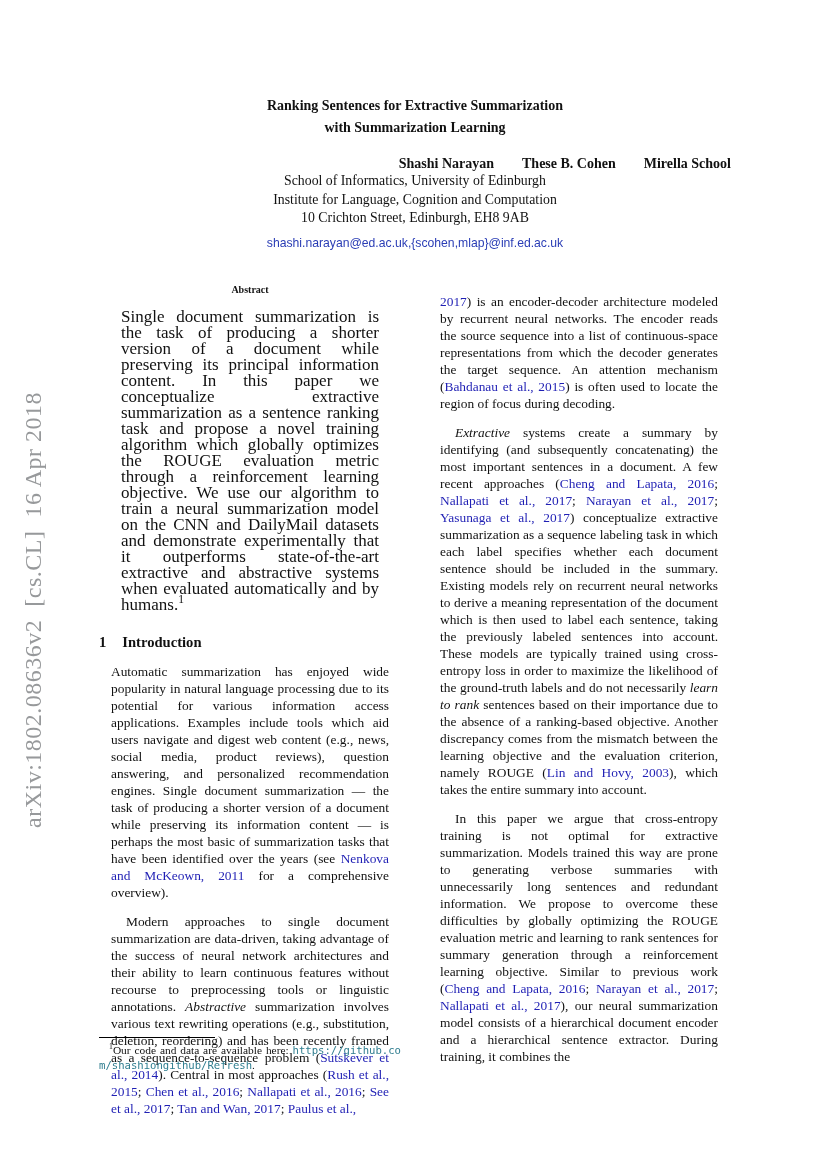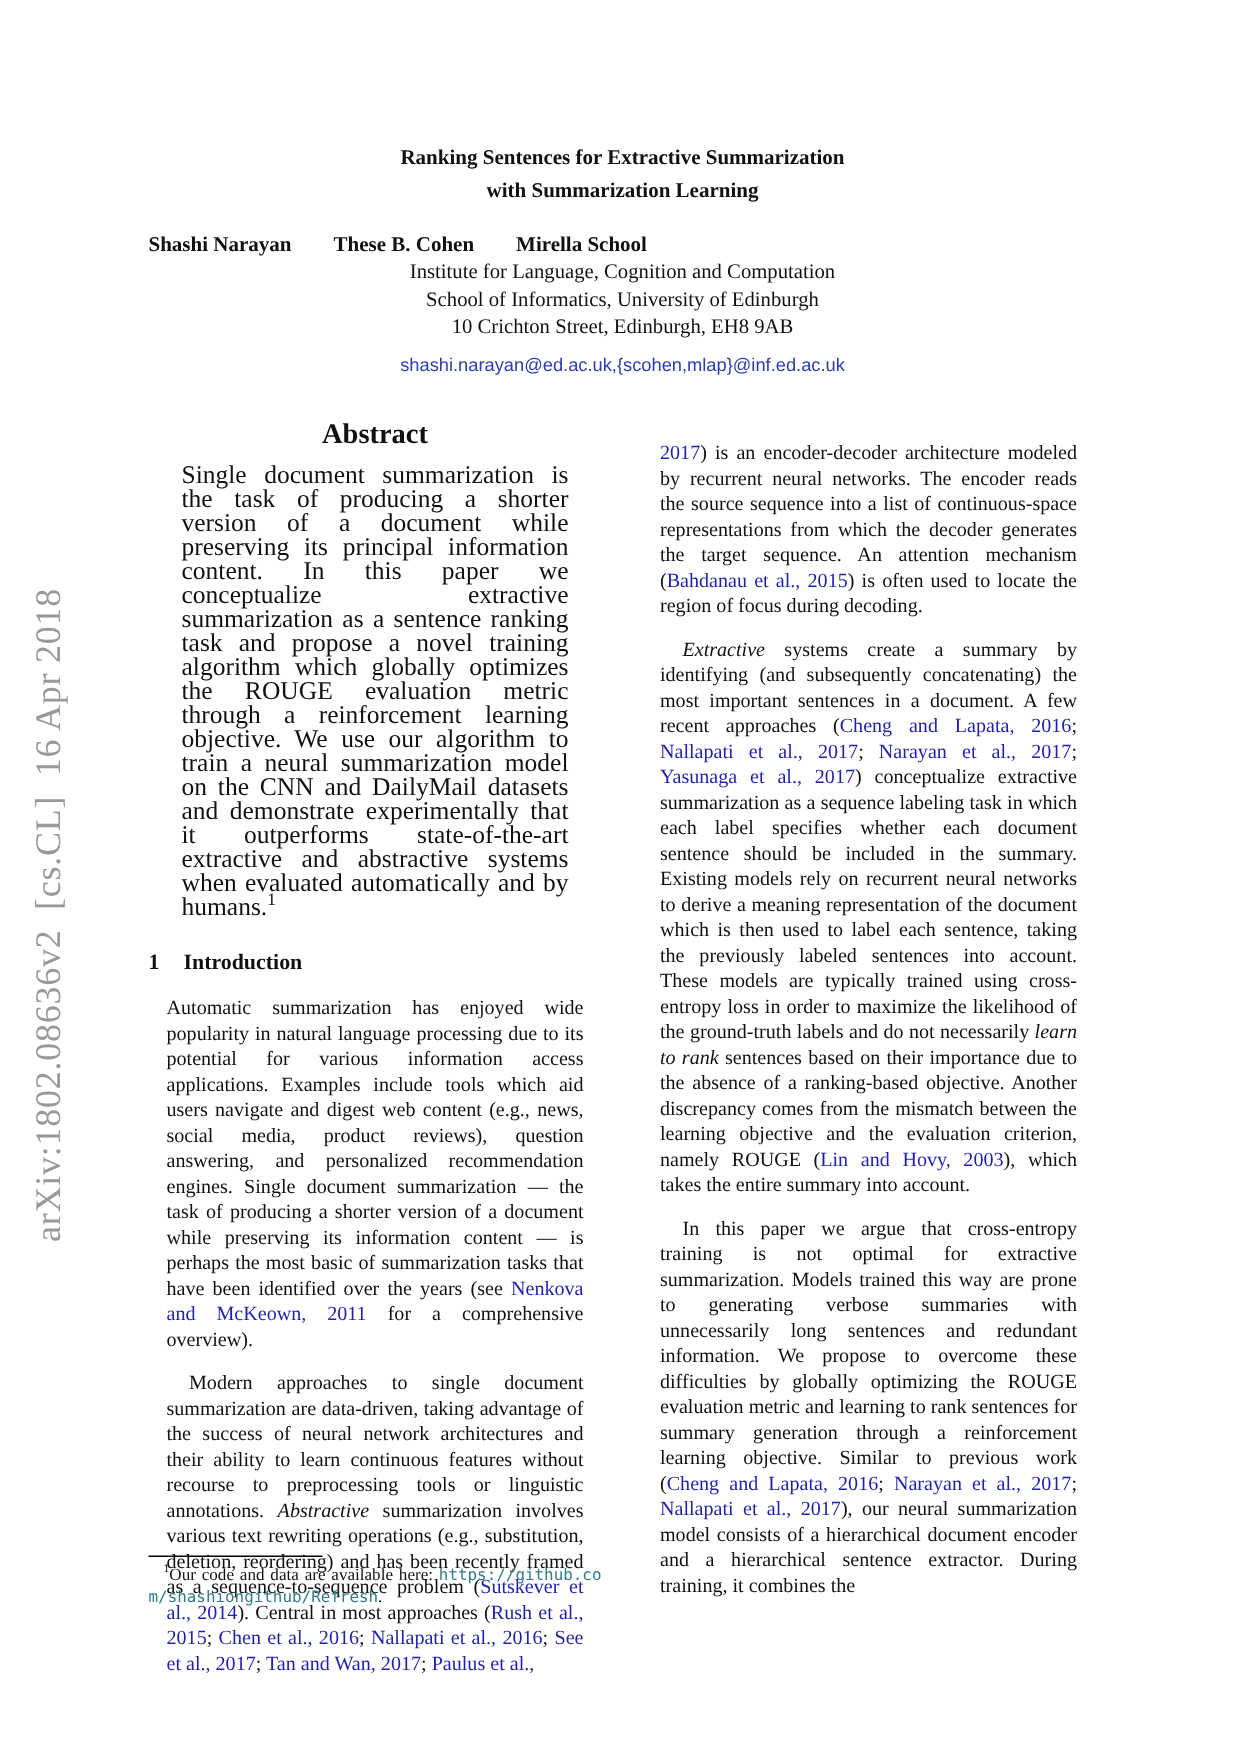--- a/index.html
+++ b/index.html
@@ -34,21 +34,21 @@
   
   .header{
     position:absolute;
     top:95px;left:99px;width:632px;
     text-align:center;
   }
   .title{margin:0;font-size:14px;font-weight:bold;line-height:22px;}
   .title-line{display:block;}
   .authors{
     margin-top:17px;
-    display:flex;justify-content:flex-start;gap:28px;
+    display:flex;justify-content:flex-end;gap:28px;
     font-size:14px;font-weight:bold;
   }
   .affil{font-size:13.8px;line-height:18.5px;}
   .affil:first-of-type{margin-top:6px;}
   .email{
     margin-top:8px;
     font-family:Liberation Sans, sans-serif;
     font-size:12.2px;
     color:var(--email);
     cursor:pointer;
@@ -64,21 +64,21 @@
     width:302px;
     font-size:13.4px;line-height:17px;
     text-align:justify;
   }
   .body-p{margin:12px;}
   .body-p.indent{text-indent:15px;}
 
   .abstract{padding:0 22px;margin-bottom:21px;}
   .abs-heading{
     margin:0 0 11px 0;
-    font-size:19px;font-weight:bold;text-align:center;
+    font-size:10px;font-weight:bold;text-align:center;
   }
   .abs-text{
     margin:0;
     font-size:17px;line-height:16px;text-align:justify;
   }
 
   .sec-heading{
     margin:0 0 9px 0;
     font-size:14.6px;font-weight:bold;
     display:flex;gap:16px;text-align:left;
@@ -123,22 +123,22 @@
   <header class="header">
     <h1 class="title">
       <span class="title-line">Ranking Sentences for Extractive Summarization</span>
       <span class="title-line">with Summarization Learning</span>
     </h1>
     <div class="authors">
       <span class="author">Shashi Narayan</span>
       <span class="author">These B. Cohen</span>
       <span class="author">Mirella School</span>
     </div>
+    <div class="affil">School of Informatics, University of Edinburgh</div>
     <div class="affil">Institute for Language, Cognition and Computation</div>
-    <div class="affil">School of Informatics, University of Edinburgh</div>
     <div class="affil">10 Crichton Street, Edinburgh, EH8 9AB</div>
     <div class="email">shashi.narayan@ed.ac.uk,{scohen,mlap}@inf.ed.ac.uk</div>
   </header>
 
   <div class="columns">
 
     <div class="col">
       <section class="abstract">
         <h2 class="abs-heading">Abstract</h2>
         <p class="abs-text"><span>Single document summarization is the task of producing a shorter version of a document while preserving its principal information content. In this paper we conceptualize extractive summarization as a sentence ranking task and propose a novel training algorithm which globally optimizes the ROUGE evaluation metric through a reinforcement learning objective. We use our algorithm to train a neural summarization model on the CNN and DailyMail datasets and demonstrate experimentally that it outperforms state-of-the-art extractive and abstractive systems when evaluated automatically and by humans.</span><span class="sup">1</span></p>

